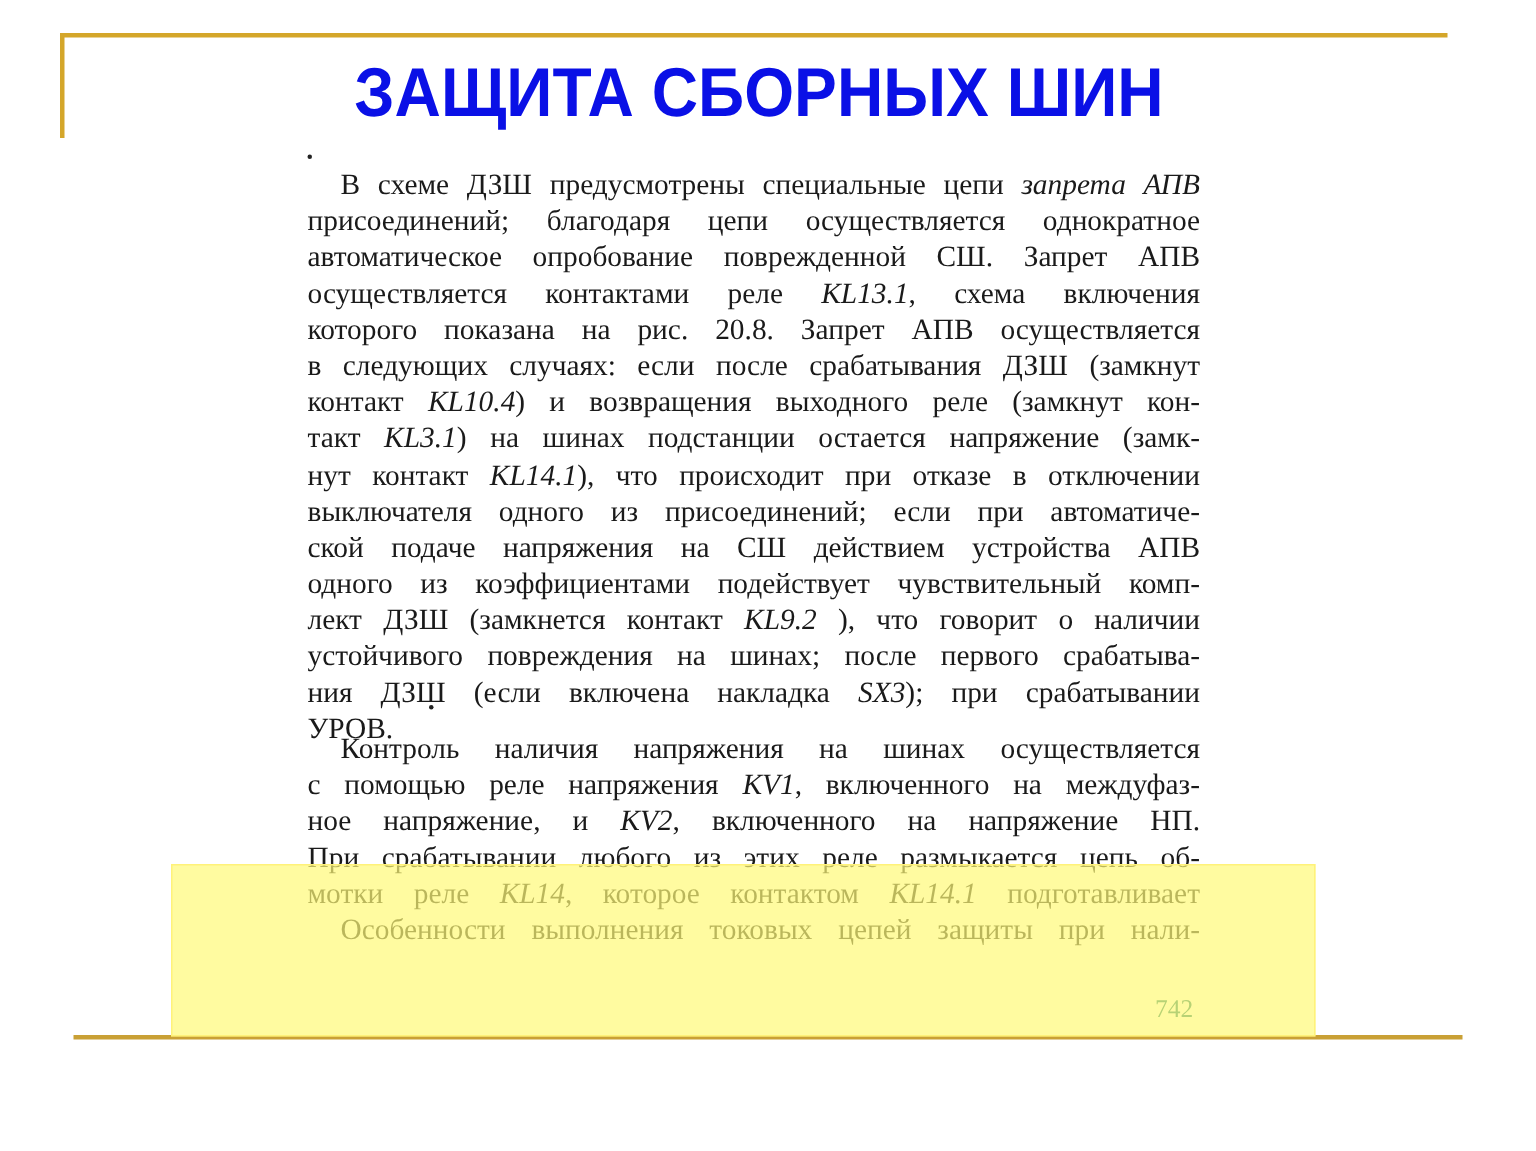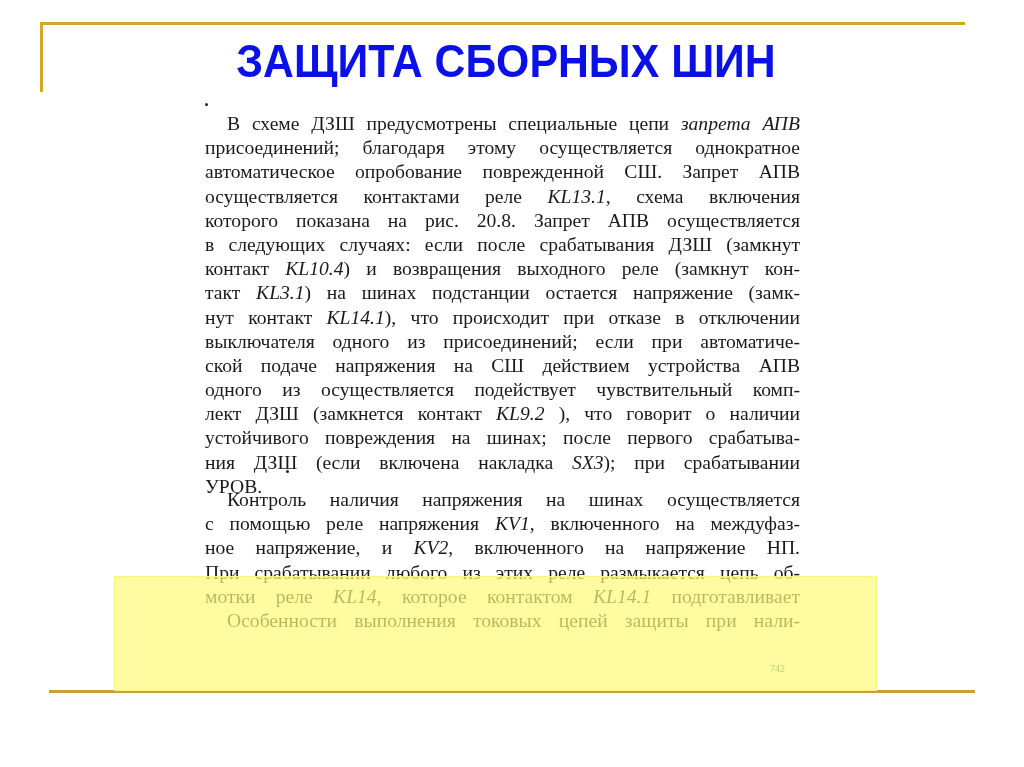--- a/index.html
+++ b/index.html
@@ -86,50 +86,50 @@
       position: absolute;
       width: 3px;
       height: 3px;
       background: #222;
       border-radius: 50%;
     }
     .pagenum {
       position: absolute;
       left: 770px;
       top: 663px;
-      font-size: 10px;
+      font-size: 17px;
       color: #0f766e;
     }
     .highlight { z-index: 2; }
   </style>
 </head>
 <body>
 
 <div class="frame-top"></div>
 <div class="frame-left"></div>
 
 <div class="title">ЗАЩИТА СБОРНЫХ ШИН</div>
 
 <div class="dot" style="left:205px; top:103px;"></div>
 <div class="dot" style="left:286px; top:470px;"></div>
 
 <div class="scan" id="scan">
     <div style="position: absolute; left: 0px; width: 595px; top: 12px;">
       <span class="line indent">В схеме ДЗШ предусмотрены специальные цепи <i>запрета АПВ</i></span>
-      <span class="line">присоединений; благодаря этому осуществляется однократное</span>
+      <span class="line">присоединений; благодаря цепи осуществляется однократное</span>
       <span class="line">автоматическое опробование поврежденной СШ. Запрет АПВ</span>
       <span class="line">осуществляется контактами реле <i>KL13.1</i>, схема включения</span>
       <span class="line">которого показана на рис. 20.8. Запрет АПВ осуществляется</span>
       <span class="line">в следующих случаях: если после срабатывания ДЗШ (замкнут</span>
       <span class="line">контакт <i>KL10.4</i>) и возвращения выходного реле (замкнут кон-</span>
       <span class="line">такт <i>KL3.1</i>) на шинах подстанции остается напряжение (замк-</span>
       <span class="line">нут контакт <i>KL14.1</i>), что происходит при отказе в отключении</span>
       <span class="line">выключателя одного из присоединений; если при автоматиче-</span>
       <span class="line">ской подаче напряжения на СШ действием устройства АПВ</span>
-      <span class="line">одного из осуществляется подействует чувствительный комп-</span>
+      <span class="line">одного из коэффициентами подействует чувствительный комп-</span>
       <span class="line">лект ДЗШ (замкнется контакт <i>KL9.2</i> ), что говорит о наличии</span>
       <span class="line">устойчивого повреждения на шинах; после первого срабатыва-</span>
       <span class="line">ния ДЗШ (если включена накладка <i>SX3</i>); при срабатывании</span>
       <span class="line last">УРОВ.</span>
     </div>
     <div style="position: absolute; left: 0px; width: 595px; top: 388px;">
       <span class="line indent">Контроль наличия напряжения на шинах осуществляется</span>
       <span class="line">с помощью реле напряжения <i>KV1</i>, включенного на междуфаз-</span>
       <span class="line">ное напряжение, и <i>KV2</i>, включенного на напряжение НП.</span>
       <span class="line">При срабатывании любого из этих реле размыкается цепь об-</span>

